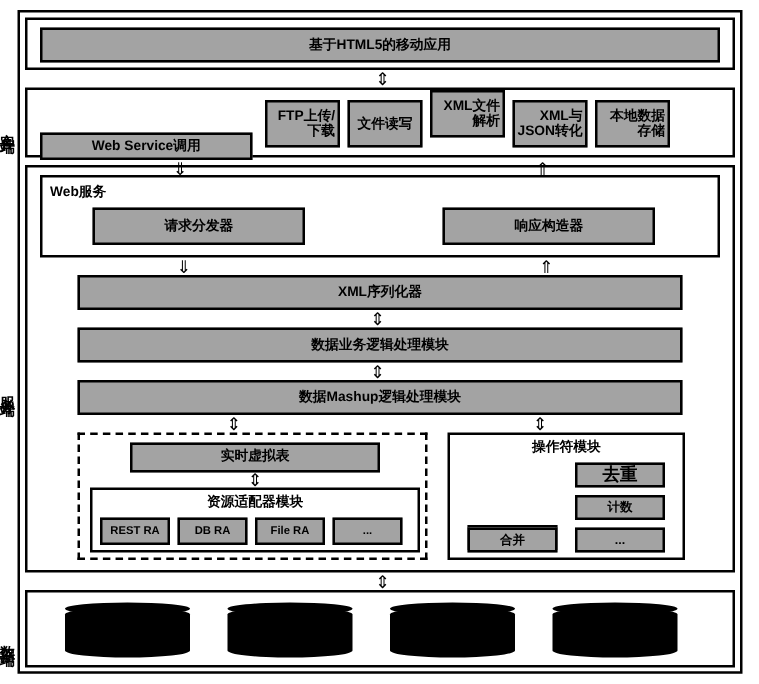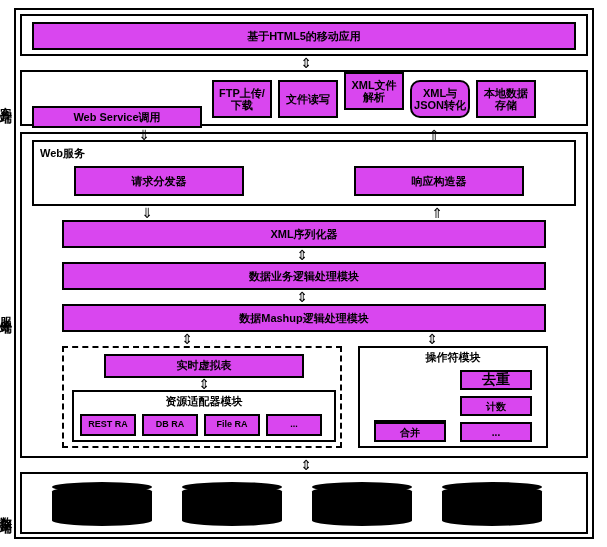--- a/index.html
+++ b/index.html
@@ -32,25 +32,25 @@
     writing-mode: vertical-rl;
     text-orientation: upright;
     font-weight: bold;
     font-size: 12px;
     text-align: center;
     letter-spacing: 2px;
   }
   .box {
     position: absolute;
     border: 2px solid #000;
-    background: #d946ef;
+    background: #a3a3a3;
     display: flex;
     align-items: center;
     justify-content: center;
-    text-align: center;
+    text-align: right;
     font-size: 11px;
     font-weight: bold;
     padding: 2px;
     line-height: 1.1;
   }
   .dashed { border-style: dashed; }
   .inner-group {
     position: absolute;
     border: 2px solid #000;
   }
@@ -91,21 +91,21 @@
     <div class="box" style="left:10px;right:10px;top:6px;height:28px;">基于HTML5的移动应用</div>
   </div>
 
   <div class="arrow" style="left:280px;top:46px;width:20px;height:14px;">⇕</div>
 
   <div class="tier" style="top:60px;height:56px;">
     <div class="box" style="left:10px;top:8px;width:170px;height:22px;margin-top:26px;">Web Service调用</div>
     <div class="box" style="left:190px;top:8px;width:60px;height:38px;">FTP上传/下载</div>
     <div class="box" style="left:256px;top:8px;width:60px;height:38px;">文件读写</div>
     <div class="box" style="left:322px;top:0;width:60px;height:38px;">XML文件解析</div>
-    <div class="box" style="left:388px;top:8px;width:60px;height:38px;border-radius:10px;">XML与JSON转化</div>
+    <div class="box" style="left:388px;top:8px;width:60px;height:38px;">XML与JSON转化</div>
     <div class="box" style="left:454px;top:8px;width:60px;height:38px;">本地数据存储</div>
   </div>
 
   <div class="tier-label" style="top:250px;height:100px;">服务端</div>
   <div class="tier" style="top:122px;height:326px;">
 
     <div class="inner-group dashed" style="left:10px;top:6px;right:10px;height:66px;">
       <div class="group-label" style="left:6px;top:4px;">Web服务</div>
       <div class="arrow" style="left:100px;top:-14px;width:20px;height:14px;">⇓</div>
       <div class="arrow" style="left:390px;top:-14px;width:20px;height:14px;">⇑</div>

